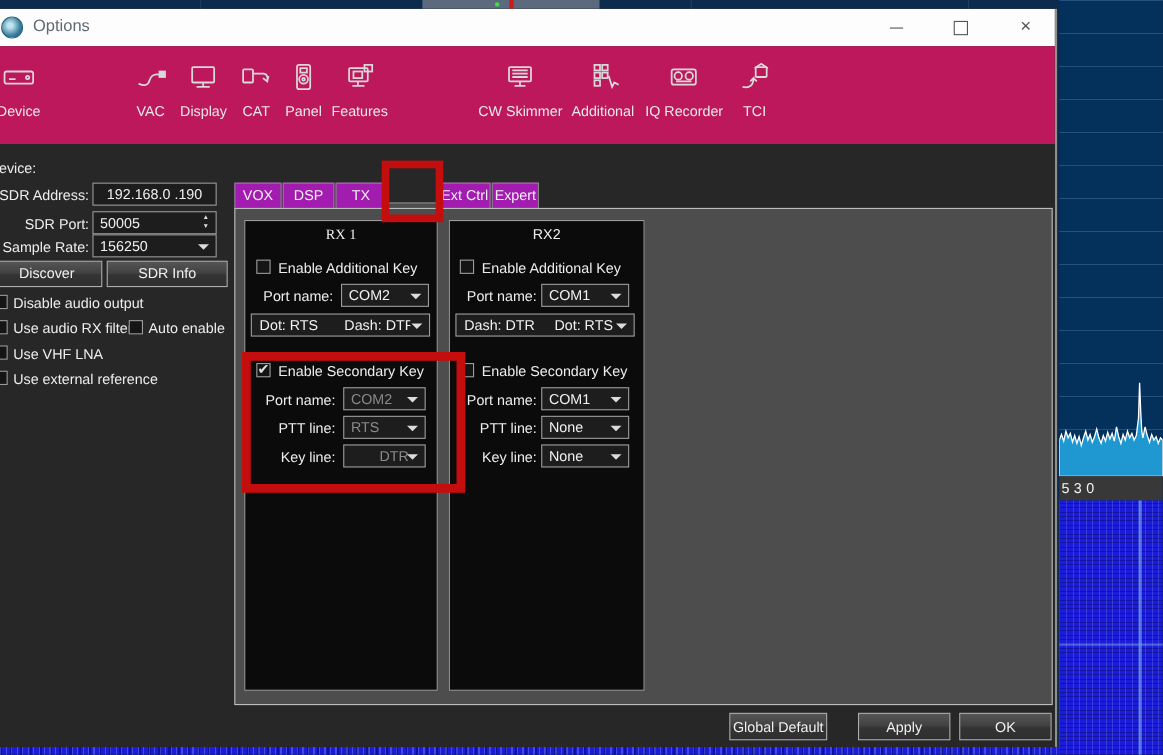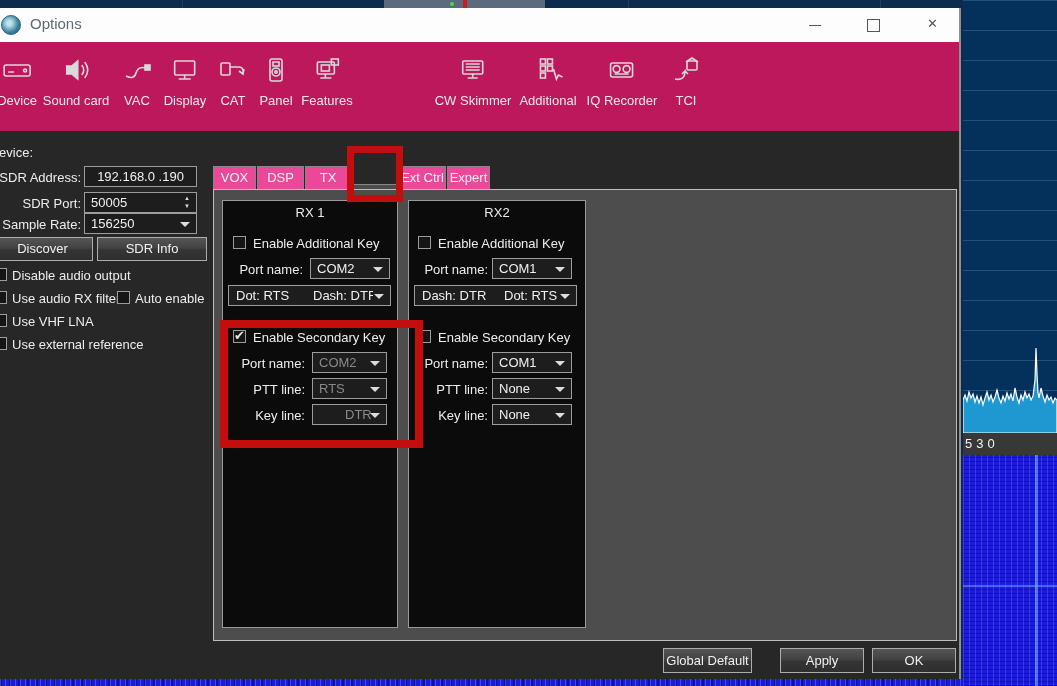--- a/index.html
+++ b/index.html
@@ -69,21 +69,21 @@
   .ip-field { text-align:center; padding-left:0; }
   .stepper { position:absolute; right:3px; top:1px; width:12px; height:17px; color:#dcdcdc;
              font-size:6px; line-height:8px; text-align:center; }
   .btn { position:absolute; background:linear-gradient(#555 0%, #424242 45%, #343434 55%, #2f2f2f 100%);
          border:1px solid #adadad; color:#f0f0f0; font-size:13px; text-align:center; cursor:default; }
   .checkbox { position:absolute; width:13px; height:13px; background:#151515; border:1px solid #9c9c9c; }
   .checkbox.checked::after { content:"\2714"; position:absolute; left:0; top:-3px; color:#e3e3e3; font-size:13px; }
   .cblabel { position:absolute; color:#ededed; font-size:13px; white-space:nowrap; }
 
   
-  .tab { position:absolute; top:158px; height:24px; background:#ec4899; border:1px solid #878787;
+  .tab { position:absolute; top:158px; height:24px; background:#a21caf; border:1px solid #878787;
          color:#f0f0f0; font-size:13px; text-align:center; line-height:22px; cursor:default; }
   .tab.selected { top:152px; height:30px; background:#4d4d4d; border-bottom:none; line-height:30px;margin-top:24px; }
   .pane { position:absolute; left:213px; top:181px; width:744px; height:452px;
           background:#4d4d4d; border:1px solid #bdbdbd; }
 
   .rx-panel { position:absolute; top:192px; height:428px; background:#0b0b0b; border:1px solid #9a9a9a; }
   .rx1 { left:222px; width:176px; } .rx2 { left:408px; width:178px; }
   .rx-title { position:absolute; width:100%; text-align:center; color:#ededed; font-size:13px; }
 
   .keyer-combo .ktext { position:absolute; left:7px; right:17px; top:0; height:19px; overflow:hidden; }
@@ -135,26 +135,20 @@
   </div>
 
   <div class="toolbar">
     <div class="tool-item" style="left:17px">
       <span class="ticon"><svg viewBox="0 0 34 34">
             <rect x="4" y="12" width="26" height="11" rx="2"></rect>
             <line x1="8" y1="19" x2="14" y2="19"></line>
             <circle cx="25" cy="17.5" r="1.5"></circle>
           </svg></span>
       <span>Device</span></div>
-    <div class="tool-item" style="left:76px">
-      <span class="ticon"><svg viewBox="0 0 34 34">
-            <path d="M8 13 L13 13 L19 8 L19 26 L13 21 L8 21 Z" fill="#d9d9d9"></path>
-            <path d="M23 12 q4 5 0 10 M26 9 q6 8 0 16"></path>
-          </svg></span>
-      <span>Sound card</span></div>
     <div class="tool-item" style="left:137px">
       <span class="ticon"><svg viewBox="0 0 34 34">
             <path d="M6 23 q8 4 10 -3 q2 -7 10 -5"></path>
             <rect x="25" y="12" width="5" height="5" fill="#d9d9d9"></rect>
           </svg></span>
       <span>VAC</span></div>
     <div class="tool-item" style="left:185px">
       <span class="ticon"><svg viewBox="0 0 34 34">
             <rect x="7" y="8" width="20" height="14" rx="1"></rect>
             <line x1="17" y1="22" x2="17" y2="26"></line>
@@ -262,21 +256,21 @@
   <div class="tab" style="left:213px; width:43px;">VOX</div>
   <div class="tab" style="left:257px; width:47px;">DSP</div>
   <div class="tab" style="left:305px; width:46px;">TX</div>
   <div class="tab selected" style="left:352px; width:46px;">CW</div>
   <div class="tab" style="left:399px; width:47px;">Ext Ctrl</div>
   <div class="tab" style="left:447px; width:43px;">Expert</div>
 
   <div class="pane"></div>
 
   <div class="rx-panel rx1"></div>
-  <div class="rx-title" style="left:222px; top:197px; width:176px; position:absolute;">RX 1</div>
+  <div class="rx-title" style="left:222px; top:197px; width:176px; position:absolute;font-family:Liberation Serif, serif;">RX 1</div>
 
   <div class="checkbox" style="left:233px; top:228px;"></div>
   <div class="cblabel" style="left:253px; top:228px;">Enable Additional Key</div>
 
   <div class="flabel" style="left:223px; top:254px; width:80px;">Port name:</div>
   <div class="combo" style="left:310px; top:250px; width:80px; height:21px;">
     <span>COM2</span>
   </div>
 
   <div class="combo keyer-combo" style="left:228px; top:277px; width:163px; height:21px; padding-left:0;">

